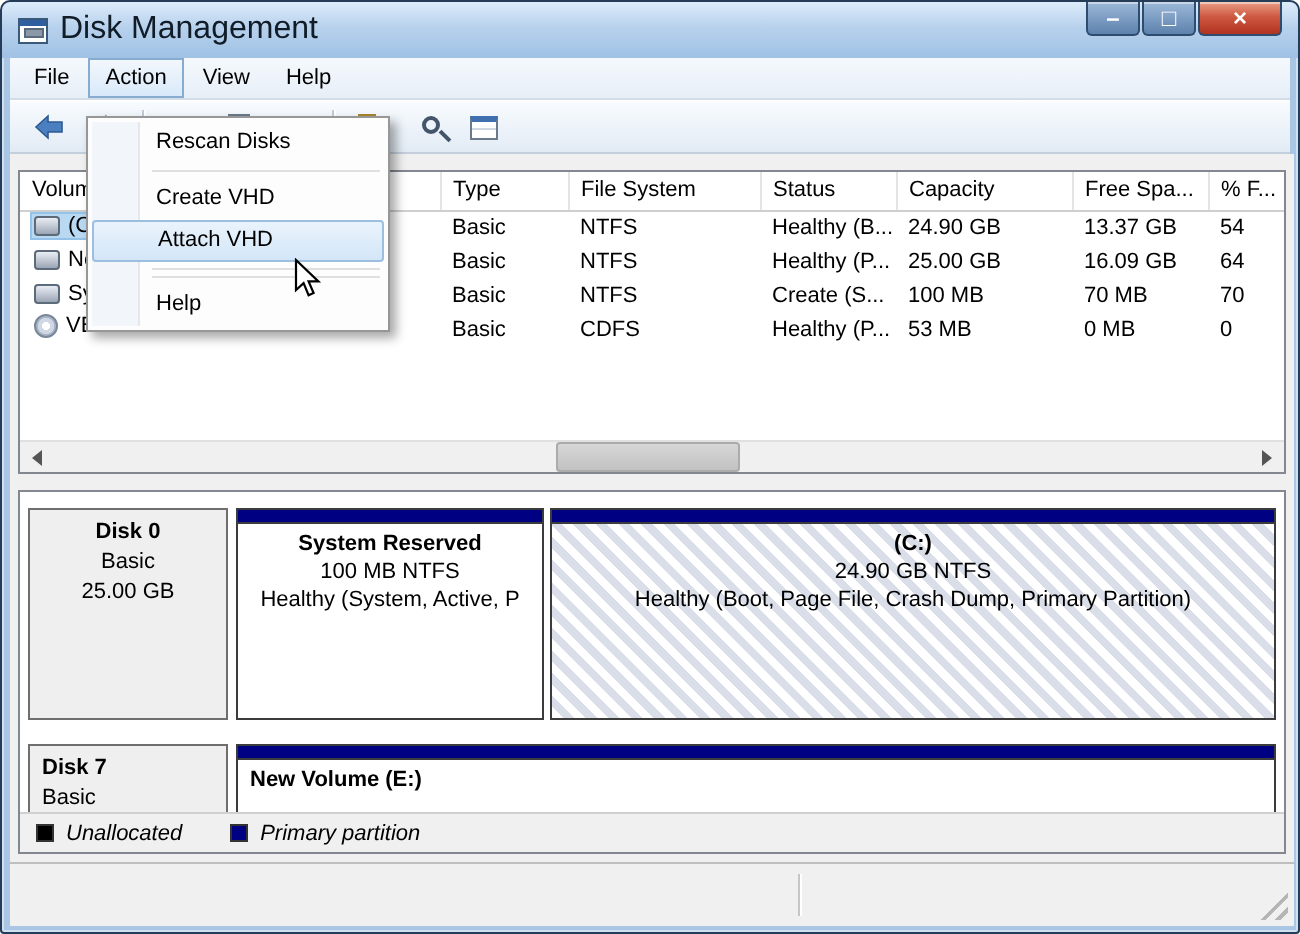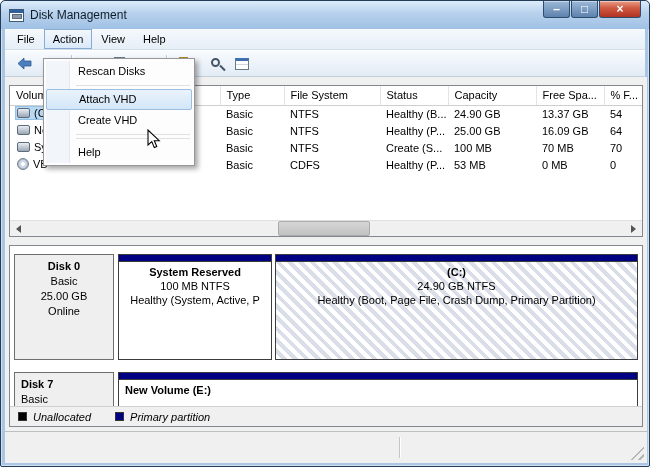--- a/index.html
+++ b/index.html
@@ -10,21 +10,21 @@
     background:#a9c6e5;border:1px solid #243c58;border-radius:5px 5px 2px 2px;
     box-shadow:inset 0 0 0 1px rgba(255,255,255,.45);
   }
   
   .titlebar{position:absolute;left:0;top:0;right:0;height:28px;
     background:linear-gradient(#ddecfb,#b7d1ec 45%,#a0c1e5);
     border-radius:5px 5px 0 0;display:flex;align-items:center;padding:0 8px;}
   .app-icon{width:15px;height:13px;border:1px solid #3a5a7c;background:#fff;position:relative;flex:0 0 auto;}
   .app-icon::before{content:"";position:absolute;left:0;top:0;right:0;height:3px;background:#2f5f9e;}
   .app-icon::after{content:"";position:absolute;left:2px;bottom:2px;width:8px;height:3px;background:#8b98a8;border:1px solid #5a6a7c;}
-  .title{font-size:12px;color:#101c28;margin-left:6px;}
+  .title{font-size:16px;color:#101c28;margin-left:6px;}
   .win-controls{position:absolute;right:8px;top:0;display:flex;gap:1px;}
   .wbtn{height:17px;border:1px solid #2e4d6e;border-top:none;border-radius:0 0 3px 3px;
     display:flex;align-items:center;justify-content:center;color:#fff;font-weight:bold;
     box-shadow:inset 0 1px 0 rgba(255,255,255,.45);cursor:default;}
   .wbtn.min,.wbtn.max{width:27px;background:linear-gradient(#9db9d9,#5d82ad);}
   .wbtn.close{width:42px;background:linear-gradient(#e99c86,#cf5a42 45%,#b13221);}
   .wbtn .glyph{font-size:12px;line-height:12px;}
   
   .menubar{position:absolute;left:4px;top:28px;right:4px;height:21px;
     background:linear-gradient(#f5f9fd,#e6eef7);border-bottom:1px solid #d3dde8;
@@ -265,21 +265,20 @@
 
   <div class="splitter"></div>
 
   <div class="graph-pane">
 
     <div class="disk-row d0">
       <div class="disk-head">
         <div class="disk-name">Disk 0</div>
         <div>Basic</div>
         <div>25.00 GB</div>
-        <div>Online</div>
       </div>
       <div class="disk-body">
         <div class="partition p1">
           <div class="part-bar"></div>
           <div class="part-body">
             <div class="part-title">System Reserved</div>
             <div>100 MB NTFS</div>
             <div>Healthy (System, Active, P</div>
           </div>
         </div>
@@ -319,22 +318,22 @@
 
   <div class="statusbar">
     <div class="sb-div"></div>
     <div class="grip"></div>
   </div>
 
   <div class="menu-popup">
     <div class="gutter"></div>
     <div class="mi">Rescan Disks</div>
     <div class="msep"></div>
+    <div class="mi">Create VHD</div>
     <div class="mi hl">Attach VHD</div>
-    <div class="mi">Create VHD</div>
     <div class="msep"></div>
     <div class="msep"></div>
     <div class="mi">Help</div>
   </div>
 
   <div class="cursor">
     <svg width="14" height="21" viewBox="0 0 14 21">
         <path d="M1 1 L1 16 L4.8 12.6 L7.3 18.6 L9.8 17.5 L7.3 11.7 L12.2 11.7 Z" fill="#ffffff" stroke="#000000" stroke-width="1.1"></path>
       </svg>
   </div>

